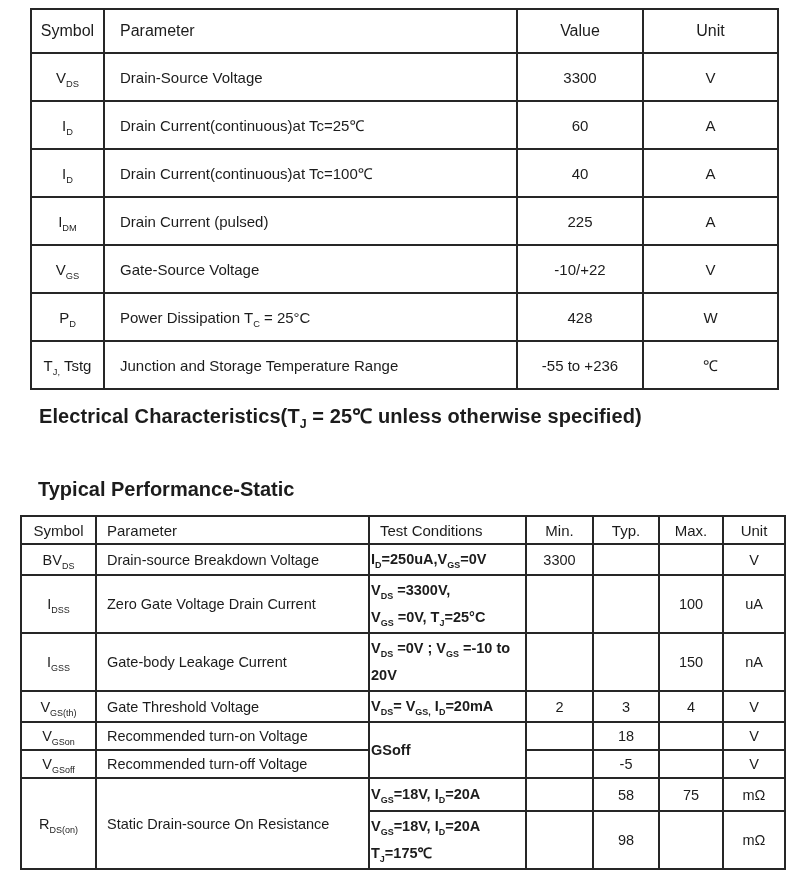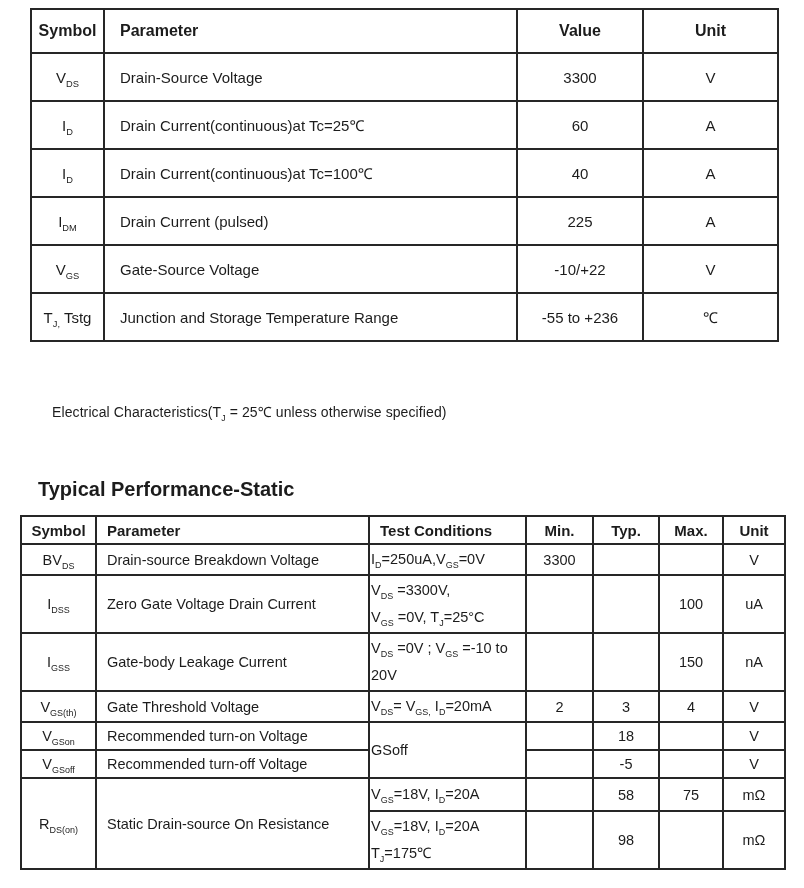--- a/index.html
+++ b/index.html
@@ -6,47 +6,47 @@
   body {
     width: 804px; height: 888px;
     font-family: "Liberation Sans", sans-serif;
     color: #1c1c1c;
     position: relative;
   }
   .page { position: absolute; inset: 0; }
 
   table { border-collapse: collapse; table-layout: fixed; }
   th, td { border: 2px solid #262626; vertical-align: middle; overflow: hidden; }
-  th { font-weight: bold; text-align: center; }
+  th { font-weight: normal; text-align: center; }
   td { text-align: center; }
 
   
   .t1 { position: absolute; left: 30px; top: 8px; width: 747px; }
   .t1 th { font-size: 16px; }
   .t1 td { font-size: 15px; margin-left: 12px; }
   .t1 tr.hdr  { height: 44px; }
   .t1 tr.row  { height: 48px; }
   .t1 .left { text-align: left; padding-left: 15px; }
 
   
   .h1 {
-    position: absolute; left: 52px; top: 402px;
-    font-size: 14px; font-weight: normal; letter-spacing: 0.1px;
+    position: absolute; left: 39px; top: 402px;
+    font-size: 20px; font-weight: bold; letter-spacing: 0.1px;
   }
   .h2 {
     position: absolute; left: 38px; top: 478px;
     font-size: 20px; font-weight: bold;
   }
 
   
   .t2 { position: absolute; left: 20px; top: 515px; width: 764px; }
   .t2 th { font-size: 15px; }
   .t2 td { font-size: 14.5px; }
   .t2 .left { text-align: left; padding-left: 10px; }
-  .t2 .cond { text-align: left; white-space: pre-line; line-height: 27px; }
+  .t2 .cond { text-align: left; white-space: pre-line; line-height: 27px; font-weight: bold; }
   .t2 tr.hdr { height: 28px; }
   .t2 tr.r1  { height: 28px; }
   .t2 tr.r2  { height: 55px; }
   .t2 tr.r3  { height: 55px; }
   .t2 tr.r4  { height: 28px; margin-left: 32px; }
   .t2 tr.r5  { height: 28px; }
   .t2 tr.r6  { height: 28px; }
   .t2 tr.r7  { height: 33px; }
   .t2 tr.r8  { height: 55px; }
 
@@ -95,20 +95,26 @@
         <td>I<sub>DM</sub></td>
         <td class="left">Drain Current (pulsed)</td>
         <td>225</td>
         <td>A</td>
       </tr>
       <tr class="row">
         <td>V<sub>GS</sub></td>
         <td class="left">Gate-Source Voltage</td>
         <td>-10/+22</td>
         <td>V</td>
+      </tr>
+      <tr class="row">
+        <td>P<sub>D</sub></td>
+        <td class="left">Power Dissipation T<sub>C</sub> = 25°C</td>
+        <td>428</td>
+        <td>W</td>
       </tr>
       <tr class="row">
         <td>T<sub>J,</sub> Tstg</td>
         <td class="left">Junction and Storage Temperature Range</td>
         <td>-55 to +236</td>
         <td>℃</td>
       </tr>
     </tbody>
   </table>
 

